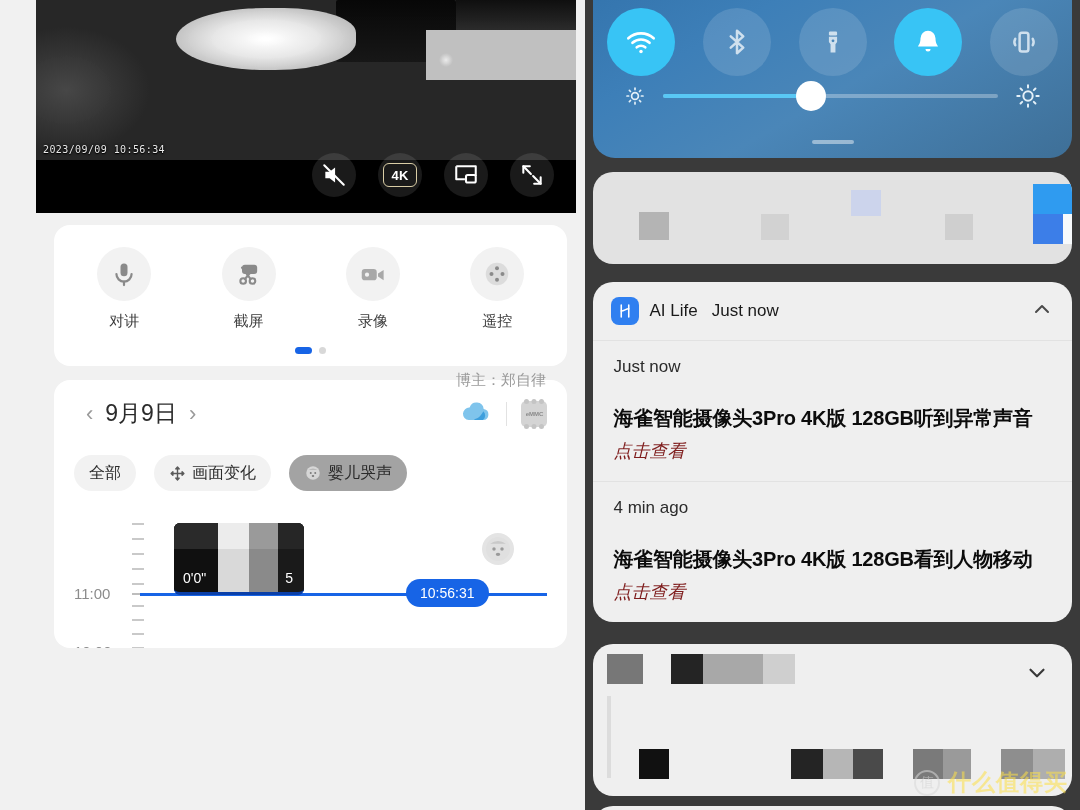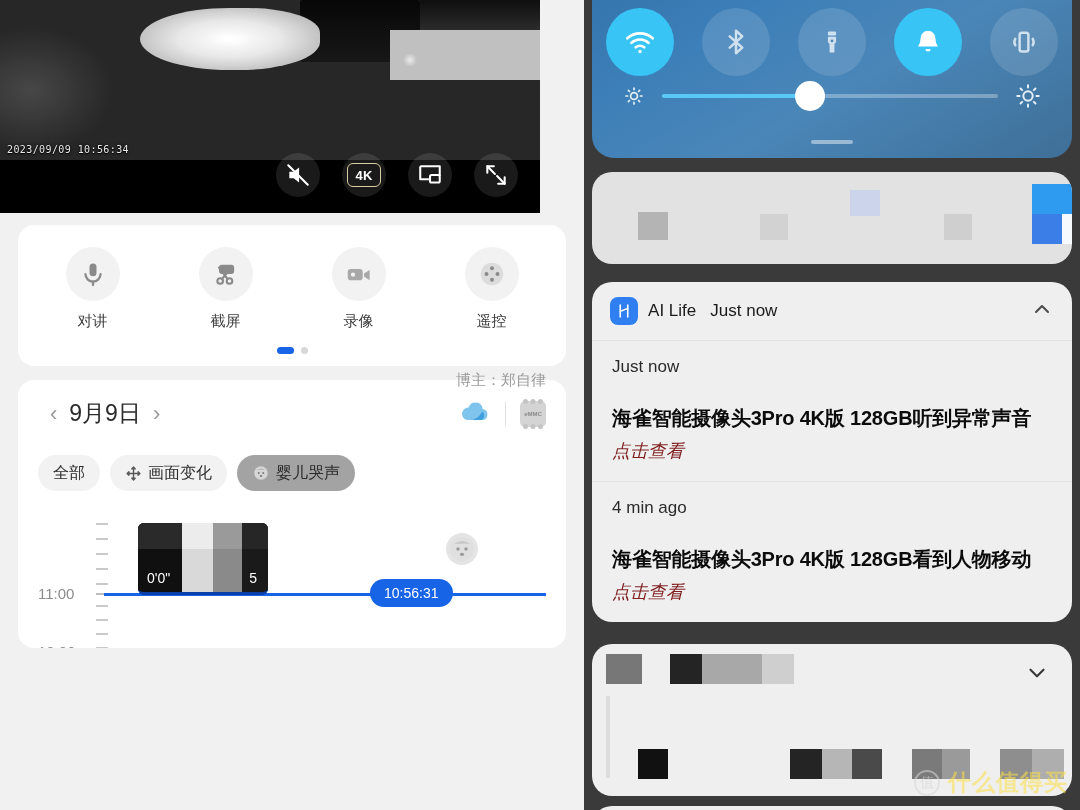--- a/index.html
+++ b/index.html
@@ -6,21 +6,21 @@
   html, body {
     width: 1080px; height: 810px;
     font-family: "Liberation Sans", "DejaVu Sans", sans-serif;
     overflow: hidden; background: #000;
   }
   .screen { position: relative; width: 1080px; height: 810px; display: flex; }
 
   
   .left {
     position: relative; width: 636px; height: 810px;
-    background: #f1f1f1; overflow: hidden;
+    background: #f1f1f1; overflow: hidden; padding-left: 36px;
   }
 
   
   .video-wrap { position: relative; width: 540px; height: 213px; background: #000; overflow: hidden; }
   .video-feed {
     position: absolute; inset: 0 0 53px 0;
     background:
       radial-gradient(ellipse 120px 90px at 30px 90px, #4a4a4a 0%, #2b2b2b 70%),
       radial-gradient(ellipse 200px 70px at 250px 135px, #f2f2f0 0%, #d2d2ce 55%, #a8a8a4 100%),
       radial-gradient(ellipse 120px 60px at 480px 140px, #e8e8e4 0%, #b5b5b0 80%),
@@ -120,21 +120,21 @@
     width: 26px; height: 26px; border-radius: 5px; background: #d4d4d4;
     color: #8a8a8a; font-size: 6px; font-weight: bold;
     display: flex; align-items: center; justify-content: center; position: relative;
   }
   .emmc-sm::before, .emmc-sm::after {
     content: ""; position: absolute; left: 3px; right: 3px; height: 0;
     border-top: 5px dotted #c4c4c4;
   }
   .emmc-sm::before { top: -2px; } .emmc-sm::after { bottom: -2px; }
 
-  .chips { display: flex; gap: 10px; margin-top: 26px; text-align: center; }
+  .chips { display: flex; gap: 18px; margin-top: 26px; text-align: center; }
   .chip {
     height: 36px; border-radius: 18px; background: #f2f2f2;
     display: flex; align-items: center; gap: 6px; padding: 0 15px;
     font-size: 16px; color: #2b2b2b; white-space: nowrap;
   }
   .chip.sel { background: #a3a3a3; }
 
   .timeline { position: relative; margin-top: 24px; height: 140px; }
   .tl-label { position: absolute; left: 0; font-size: 15px; color: #8c8c8c; }
   .ticks { position: absolute; left: 58px; top: 0; bottom: 0; width: 14px; }

